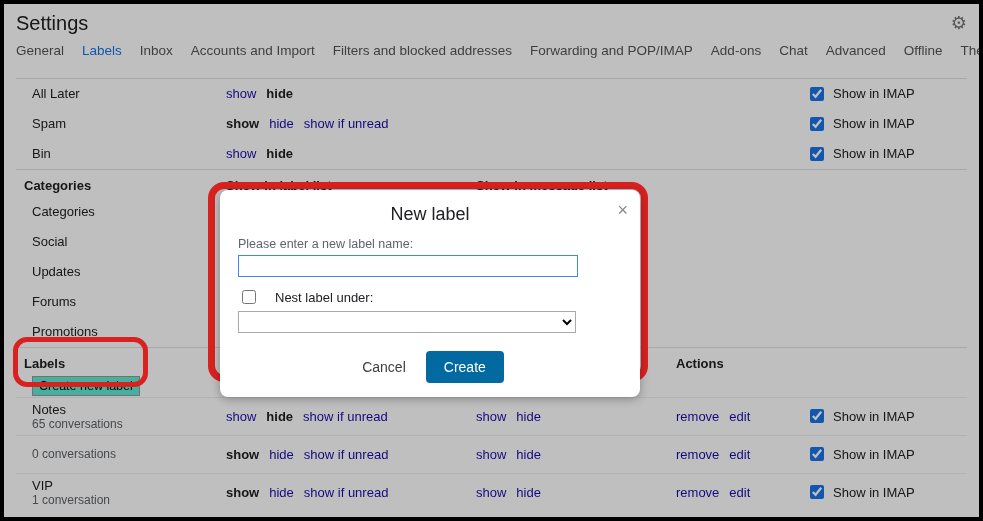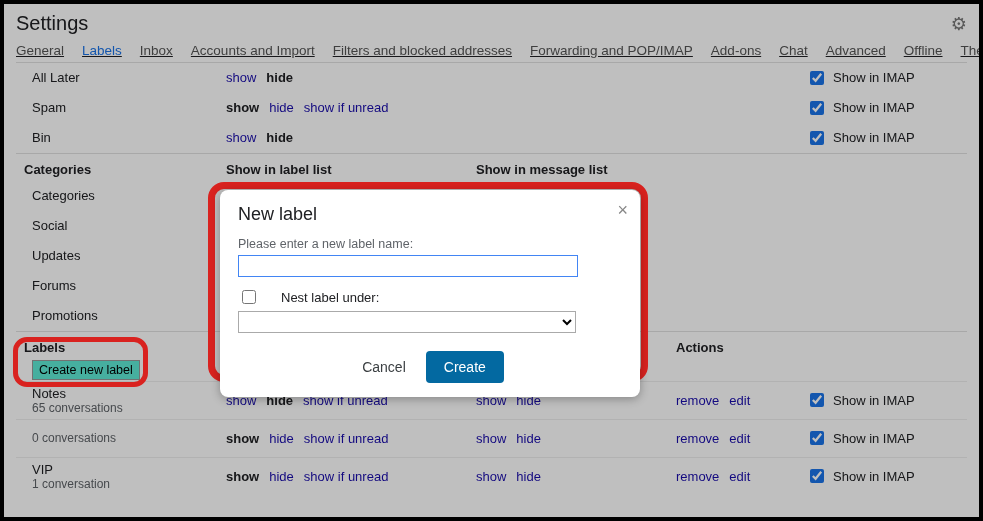--- a/index.html
+++ b/index.html
@@ -27,38 +27,36 @@
     z-index: 5;
   }
   .page {
     position: absolute;
     left: 4px; right: 4px; top: 4px; bottom: 4px;
     padding: 6px 12px 0 12px;
     overflow: hidden;
   }
   .header {
     display: flex;
-    align-items: center;
     justify-content: space-between;
     padding: 2px 0 6px 0;
   }
   .title {
     font-size: 20px;
     font-weight: 400;
     color: #202124;
   }
   .gear { color: #777; font-size: 18px; }
   .tabs {
     display: flex;
     gap: 18px;
     border-bottom: 1px solid #e0e0e0;
-    padding: 0 0 4px 0;
+    padding: 0 0 20px 0;
     margin: 2px 0 0 0;
     font-size: 13.5px;
-    text-decoration: underline;
   }
   .tab { color: #555; cursor: pointer; white-space: nowrap; }
   .tab.active { color: #1a73e8; font-weight: 500; }
 
   .grid {
     width: 100%;
   }
   .row {
     display: grid;
     grid-template-columns: 210px 250px 200px 130px 160px;
@@ -120,20 +118,21 @@
     border-radius: 8px;
     padding: 14px 18px 14px 18px;
     z-index: 19;
     box-shadow: 0 2px 10px rgba(0,0,0,0.3);
   }
   .dialog h2 {
     font-size: 18px;
     font-weight: 400;
     margin: 0 0 12px 0;
     color: #202124;
+    text-align: center;
   }
   .close-x {
     position: absolute;
     right: 12px; top: 10px;
     font-size: 18px;
     color: #888;
     cursor: pointer;
   }
   .dlabel { color: #5f6368; font-size: 12.5px; margin: 2px 0 4px 0; }
   .dinput {
@@ -145,21 +144,21 @@
     outline: none;
   }
   .dselect {
     width: 338px;
     height: 22px;
     border: 1px solid #aaa;
     font-size: 13px;
     background: #fff;
     margin-top: 4px;
   }
-  .drow { display: flex; align-items: center; gap: 22px; margin-top: 10px; }
+  .drow { display: flex; align-items: center; gap: 16px; margin-top: 10px; }
   .dbtns {
     display: flex; justify-content: center; gap: 14px;
     margin-top: 18px;
     align-items: center;
   }
   .btn-cancel {
     color: #3c4043; cursor: pointer; font-size: 14px; background:none; border:none;
   }
   .btn-create {
     background: #0369a1; color: #fff; border: none;

